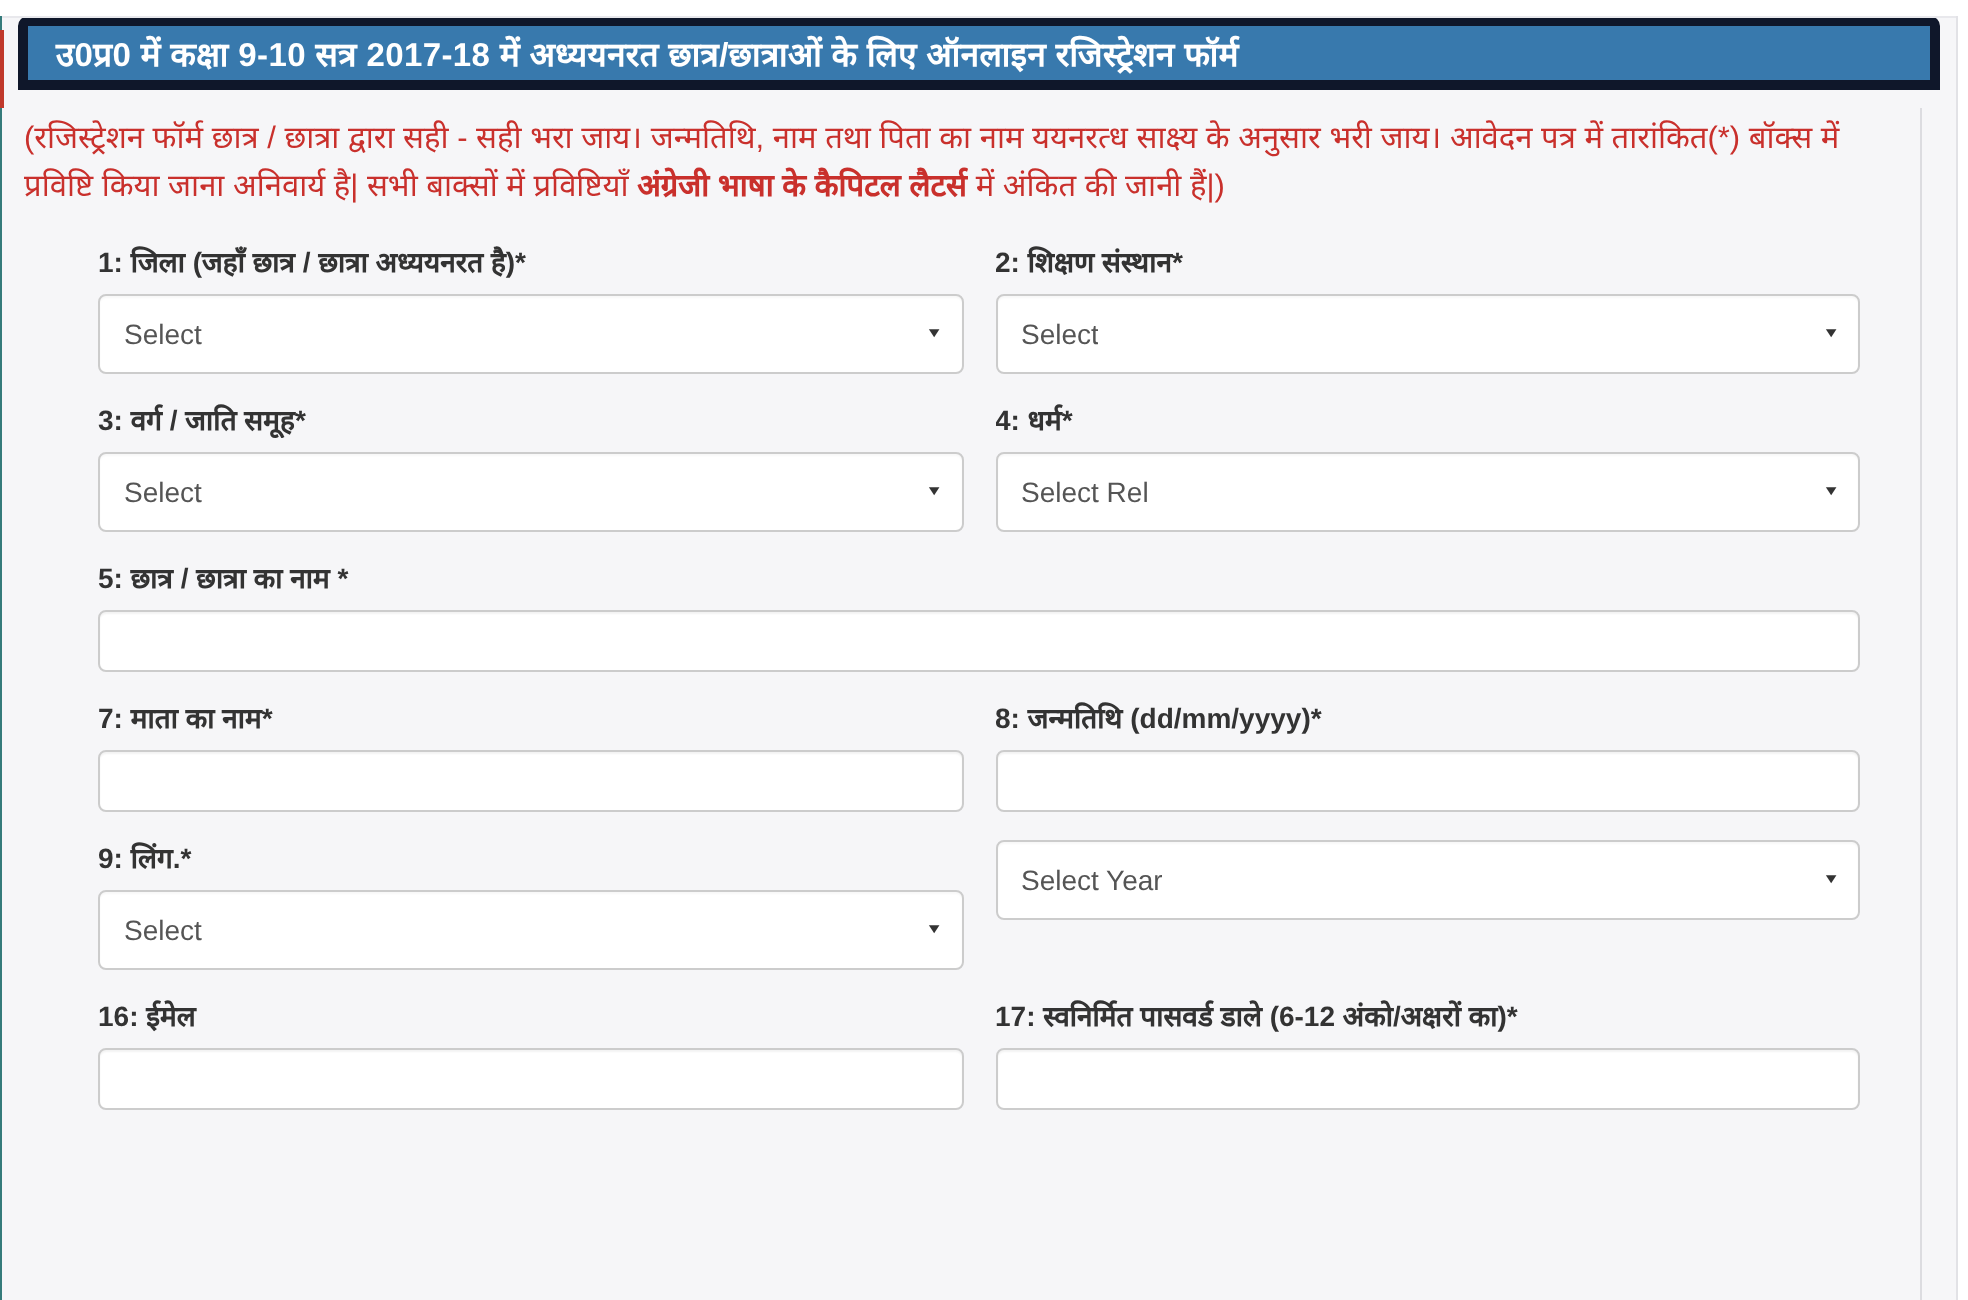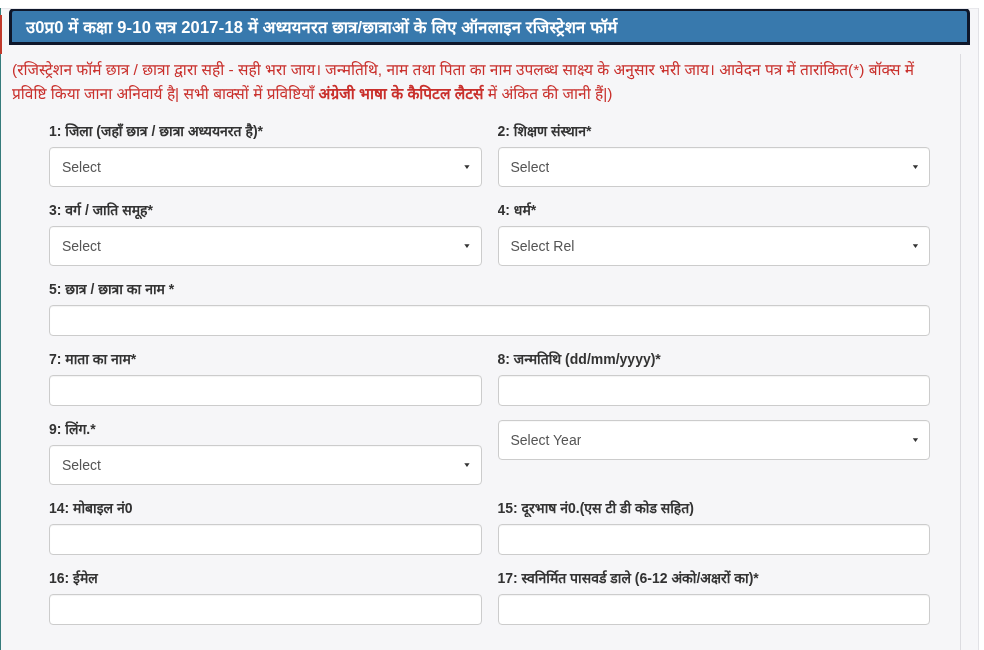--- a/index.html
+++ b/index.html
@@ -5,21 +5,21 @@
   * { margin:0; padding:0; box-sizing:border-box; }
   html,body { width:984px; height:650px; overflow:hidden; background:#ffffff;
     font-family:"Liberation Sans","DejaVu Sans",sans-serif; }
   .page { position:relative; width:979px; height:650px; background:#f6f6f8;
     border-left:1px solid #357b7b; border-right:1px solid #e2e2e6; }
   .red-accent { position:absolute; left:-1px; top:7px; width:2px; height:39px; background:#c0392b; }
   .inner-right-line { position:absolute; top:46px; right:17px; bottom:0; width:1px; background:#dcdce0; }
   .page-top-line { position:absolute; top:0; left:0; right:0; height:1px; background:#e8e8ec; }
 
   .header-bar { margin:8px 8px 0 8px; height:37px; background:#3879ad;
-    border:3px solid #0f172a; border-radius:5px 5px 0 0;
+    border:5px solid #0f172a; border-radius:5px 5px 0 0;
     display:flex; align-items:center; padding-left:14px; }
   .header-bar .title { color:#ffffff; font-weight:bold; font-size:16.5px; letter-spacing:.2px; }
 
   .instructions { margin:13px 26px 17px 11px; font-size:15.5px; line-height:23.5px;
     color:#c9302c; }
   .instructions b { font-weight:bold; }
 
   .form-area { padding:0 48px; }
   .frow { display:flex; gap:16px; margin-bottom:14px; }
   .cell { flex:1; min-width:0; }
@@ -46,21 +46,21 @@
 <div class="page">
   <div class="page-top-line"></div>
   <div class="red-accent"></div>
   <div class="inner-right-line"></div>
 
   <div class="header-bar">
     <span class="title">उ0प्र0 में कक्षा 9-10 सत्र 2017-18 में अध्ययनरत छात्र/छात्राओं के लिए ऑनलाइन रजिस्ट्रेशन फॉर्म</span>
   </div>
 
   <div class="instructions">
-    <span>(रजिस्ट्रेशन फॉर्म छात्र / छात्रा द्वारा सही - सही भरा जाय। जन्मतिथि, नाम तथा पिता का नाम उपलब्ध साक्ष्य के अनुसार भरी जाय। आवेदन पत्र में तारांकित(*) बॉक्स में प्रविष्टि किया जाना अनिवार्य है| सभी बाक्सों में प्रविष्टियाँ </span><b>अंग्रेजी भाषा के कैपिटल लैटर्स</b><span> में अंकित की जानी हैं|)</span>
+    <span>(रजिस्ट्रेशन फॉर्म छात्र / छात्रा द्वारा सही - सही भरा जाय। जन्मतिथि, नाम तथा पिता का नाम ययनरत्ध साक्ष्य के अनुसार भरी जाय। आवेदन पत्र में तारांकित(*) बॉक्स में प्रविष्टि किया जाना अनिवार्य है| सभी बाक्सों में प्रविष्टियाँ </span><b>अंग्रेजी भाषा के कैपिटल लैटर्स</b><span> में अंकित की जानी हैं|)</span>
   </div>
 
   <div class="form-area">
 
     <div class="frow">
       <div class="cell">
         <span class="flabel">1: जिला (जहाँ छात्र / छात्रा अध्ययनरत है)*</span>
         <div class="select-box">
           <span class="sel-val">Select</span>
           <span class="sel-arrow">▼</span>
@@ -120,30 +120,20 @@
       </div>
       <div class="cell">
         <div class="select-box">
           <span class="sel-val">Select Year</span>
           <span class="sel-arrow">▼</span>
         </div>
       </div>
     </div>
 
 
-    <div class="frow">
-      <div class="cell">
-        <span class="flabel">14: मोबाइल नं0</span>
-        <input type="text" class="text-input" value="" style="">
-      </div>
-      <div class="cell">
-        <span class="flabel">15: दूरभाष नं0.(एस टी डी कोड सहित)</span>
-        <input type="text" class="text-input" value="" style="">
-      </div>
-    </div>
 
     <div class="frow">
       <div class="cell">
         <span class="flabel">16: ईमेल</span>
         <input type="text" class="text-input" value="" style="">
       </div>
       <div class="cell">
         <span class="flabel">17: स्वनिर्मित पासवर्ड डाले (6-12 अंको/अक्षरों का)*</span>
         <input type="text" class="text-input" value="" style="">
       </div>

